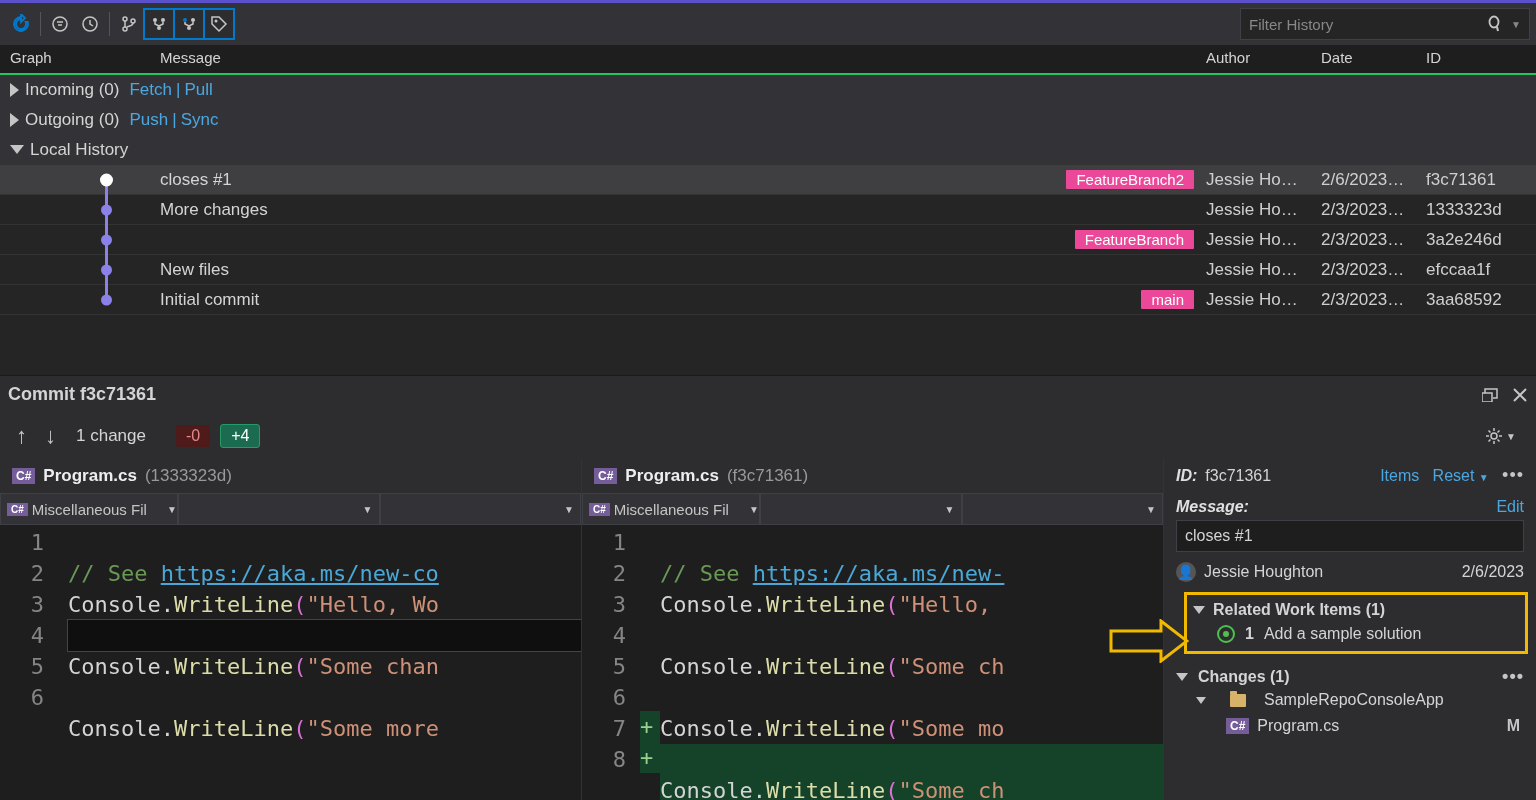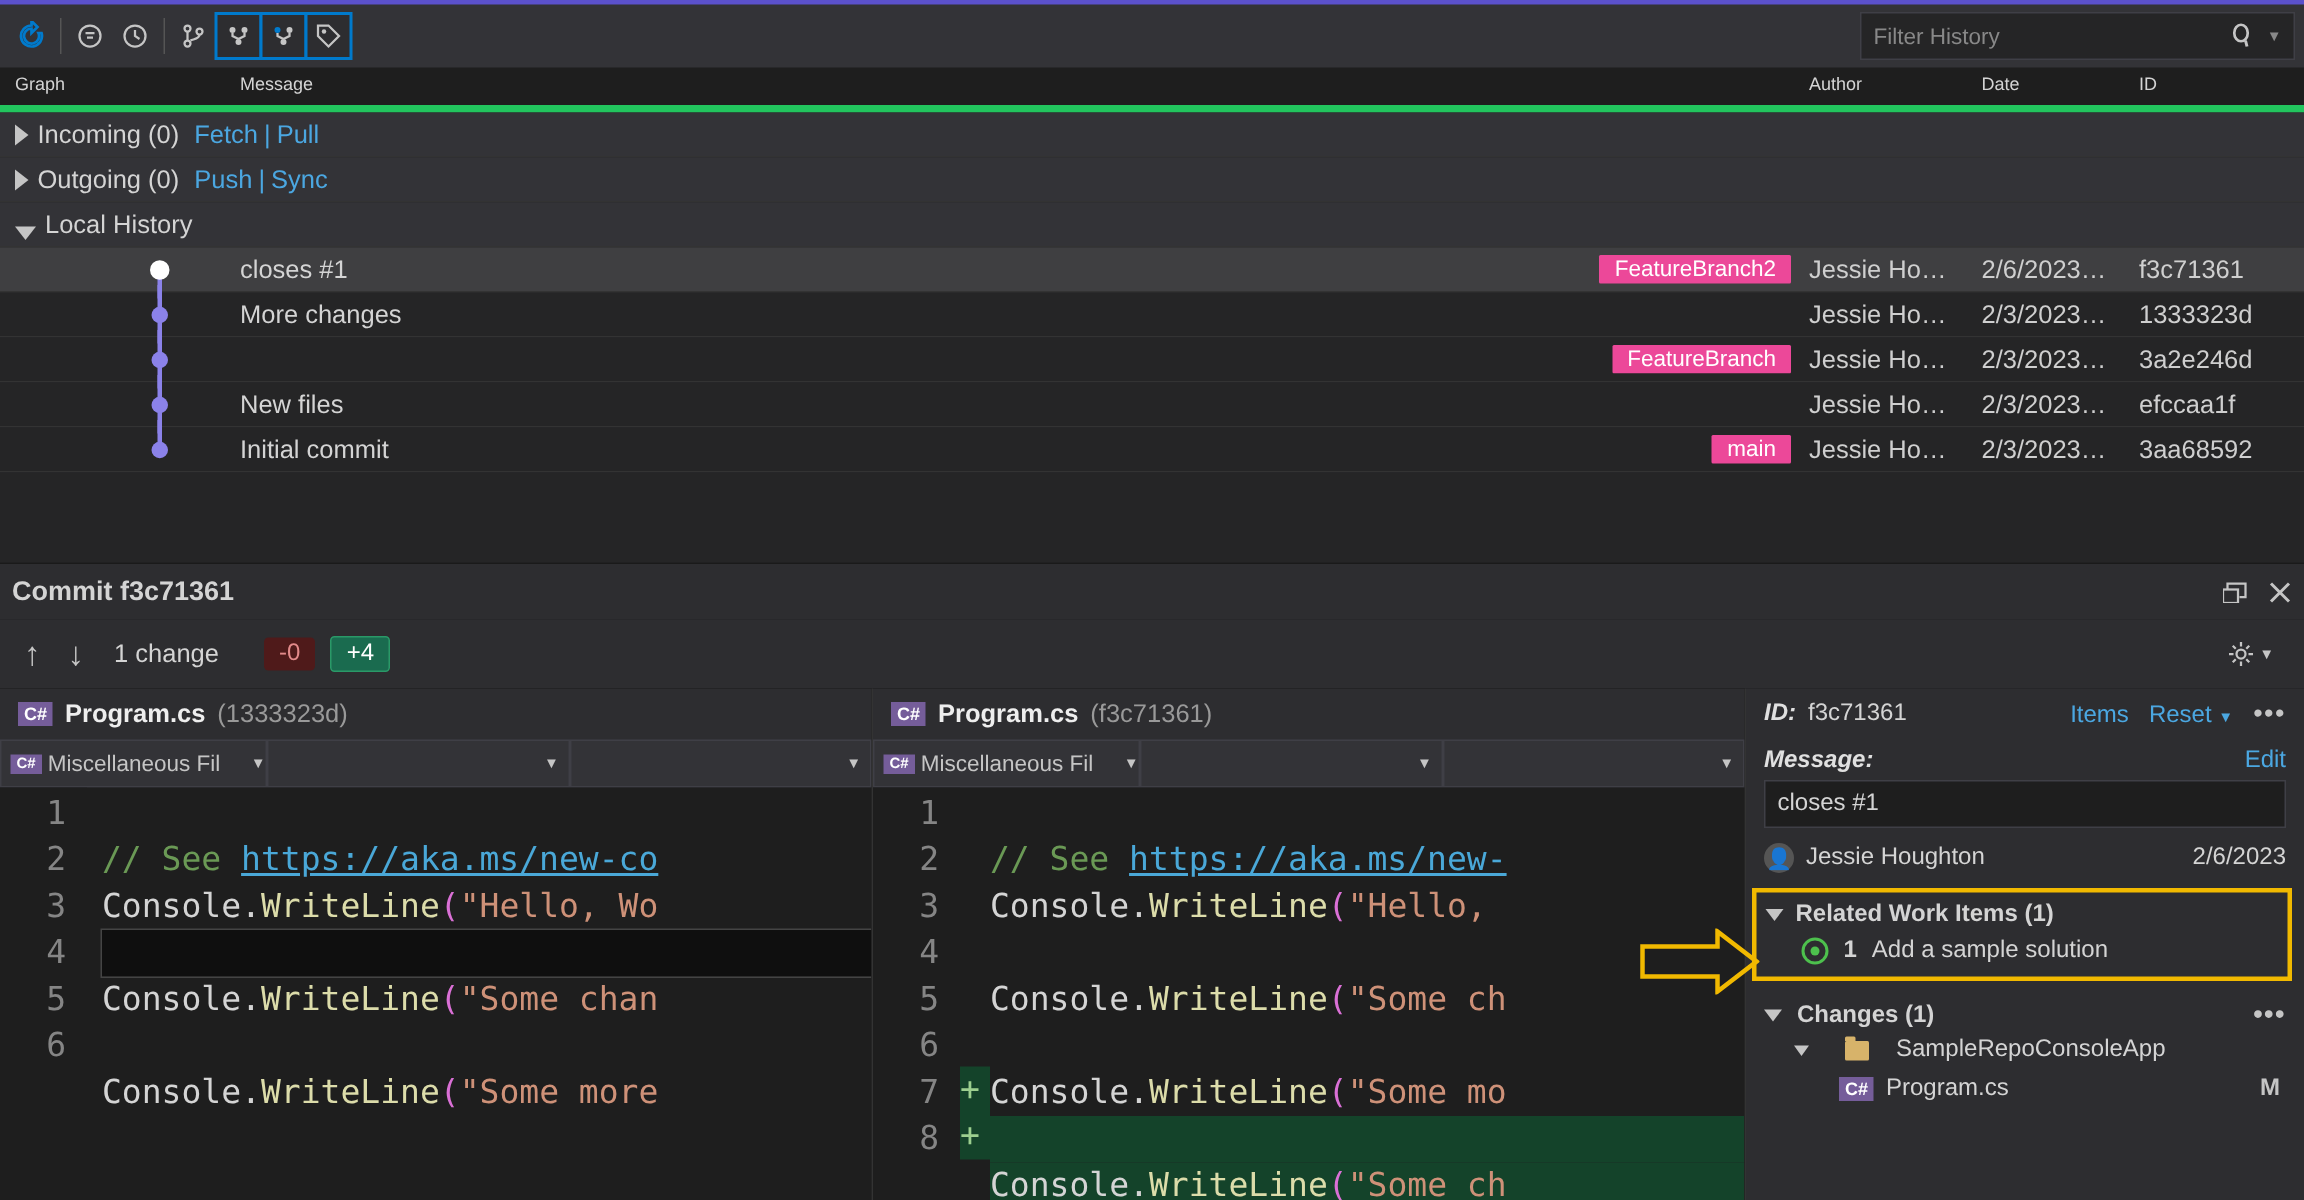--- a/index.html
+++ b/index.html
@@ -4,21 +4,21 @@
 <style>
 * { margin: 0; padding: 0; box-sizing: border-box; }
 body { font-family: "Segoe UI", -apple-system, sans-serif; background: #1e1e1e; color: #d4d4d4; font-size: 15px; overflow: hidden; width: 1536px; height: 800px; }
 
 .top-toolbar { display: flex; align-items: center; height: 45px; background: #333337; border-top: 3px solid #5b51cc; padding: 0 6px; gap: 0; }
 .toolbar-btn { display: flex; align-items: center; justify-content: center; width: 30px; height: 30px; cursor: pointer; color: #c5c5c5; }
 .toolbar-sep { width: 1px; height: 24px; background: #555; margin: 0 4px; }
 .toolbar-btn.selected { outline: 2px solid #007acc; outline-offset: -1px; background: #2d2d30; }
 .filter-box { margin-left: auto; display: flex; align-items: center; background: #252526; border: 1px solid #3f3f46; height: 32px; width: 290px; padding: 0 8px; color: #888; gap: 6px; }
 .filter-input-fake { flex: 1; color: #888; }
-.history-header { display: grid; grid-template-columns: 150px 1fr 115px 105px 110px; padding: 0 0 4px 10px; color: #d4d4d4; font-size: 12px; border-bottom: 5px solid #22c55e; height: 30px; align-items: center; }
+.history-header { display: grid; grid-template-columns: 150px 1fr 115px 105px 110px; padding: 0 0 4px 10px; color: #d4d4d4; font-size: 15px; border-bottom: 2px solid #22c55e; height: 30px; align-items: center; }
 .history-row { display: grid; grid-template-columns: 150px 1fr 115px 105px 110px; align-items: center; height: 30px; padding-left: 10px; font-size: 17px; background: #252526; border-bottom: 1px solid #333; }
 .history-row.section { background: #333337; }
 .expand-tri { display: inline-block; width: 0; height: 0; border-style: solid; margin-right: 6px; vertical-align: 1px; }
 .tri-right { border-width: 7px 0 7px 9px; border-color: transparent transparent transparent #c5c5c5; }
 .tri-down { border-width: 9px 7px 0 7px; border-color: #c5c5c5 transparent transparent transparent; }
 .link { color: #4ba7e1; cursor: pointer; }
 .pipe { color: #4ba7e1; margin: 0 4px; }
 .graph-cell { position: relative; height: 100%; }
 .graph-line { position: absolute; left: 95px; top: -5px; bottom: -5px; width: 3px; background: #8b82e9; }
 .graph-dot { position: absolute; left: 91px; top: 50%; transform: translateY(-50%); width: 11px; height: 11px; border-radius: 50%; background: #8b82e9; }
@@ -61,21 +61,21 @@
 .line-added { background: #14432a; min-width: 100%; width:100%; display:inline-block;}
 
 .details-pane { width: 372px; display: flex; flex-direction: column; background: #2d2d30; }
 .details-row { display: flex; align-items: center; padding: 6px 12px; gap: 8px; font-size: 16px; }
 .details-label { font-weight: 600; color: #e0e0e0; font-style: italic; }
 .details-right { margin-left: auto; }
 .link-action { color: #4ba7e1; cursor: pointer; }
 .msg-edit-box { margin: 4px 12px; border: 1px solid #3f3f46; background: #1e1e1e; padding: 6px 8px; color: #d4d4d4; font-size: 16px; }
 .author-row { display: flex; align-items: center; padding: 6px 12px; gap: 8px; font-size: 16px;}
 .avatar-ico { width: 20px; height: 20px; background: #555; border-radius: 50%; display: inline-flex; align-items: center; justify-content: center; color: #ccc; font-size: 14px; }
-.work-items-box { border: 3px solid #f1b900; margin: 4px 8px 4px 4px; padding: 6px 6px 8px 6px; position:relative;}
+.work-items-box { border: 3px solid #f1b900; margin: 4px 8px 4px 20px; padding: 6px 6px 8px 6px; position:relative;}
 .section-header { display: flex; align-items: center; font-weight: 600; font-size: 16px; gap: 4px;}
 .work-item-row { display: flex; align-items: center; gap: 10px; padding: 6px 0 0 24px; font-size: 16px; }
 .wi-status-ico { width: 18px; height: 18px; border: 2px solid #4dc04d; border-radius: 50%; position: relative; }
 .wi-status-ico::after { content: ""; position: absolute; left: 4px; top: 4px; width: 6px; height: 6px; background: #4dc04d; border-radius: 50%; }
 .wi-id { font-weight: 600; }
 .changes-section { padding: 8px 12px 0 12px; }
 .tree-row { display: flex; align-items: center; gap: 18px; padding: 4px 0 4px 20px; font-size: 16px; }
 .folder-ico { width: 16px; height: 13px; background: #d7b36a; border-radius: 1px; position: relative; }
 .folder-ico::before { content: ""; position: absolute; top: -3px; left: 0; width: 7px; height: 3px; background: #d7b36a; border-radius: 1px 1px 0 0; }
 .file-row { display: flex; align-items: center; gap: 8px; padding: 4px 0 4px 50px; font-size: 16px; }
@@ -170,21 +170,21 @@
   <div style="grid-column: 1 / -1; display:flex; align-items:center;">
     <span class="expand-tri tri-right"></span>
     <span style="margin-right:10px;">Outgoing (0)</span>
     <span class="link">Push</span>
     <span class="pipe">|</span>
     <span class="link">Sync</span>
   </div>
 </div>
 
 <div class="history-row section">
-  <div style="grid-column: 1 / -1; display:flex; align-items:flex-end;">
+  <div style="grid-column: 1 / -1; display:flex; align-items:center;">
     <span class="expand-tri tri-down"></span>
     <span>Local History</span>
   </div>
 </div>
 
 <div class="history-row" style="background:#3f3f41;">
   <div class="graph-cell">
       <div class="graph-line" style="top:50%;"></div>
       <div class="graph-dot white"></div>
     </div>

